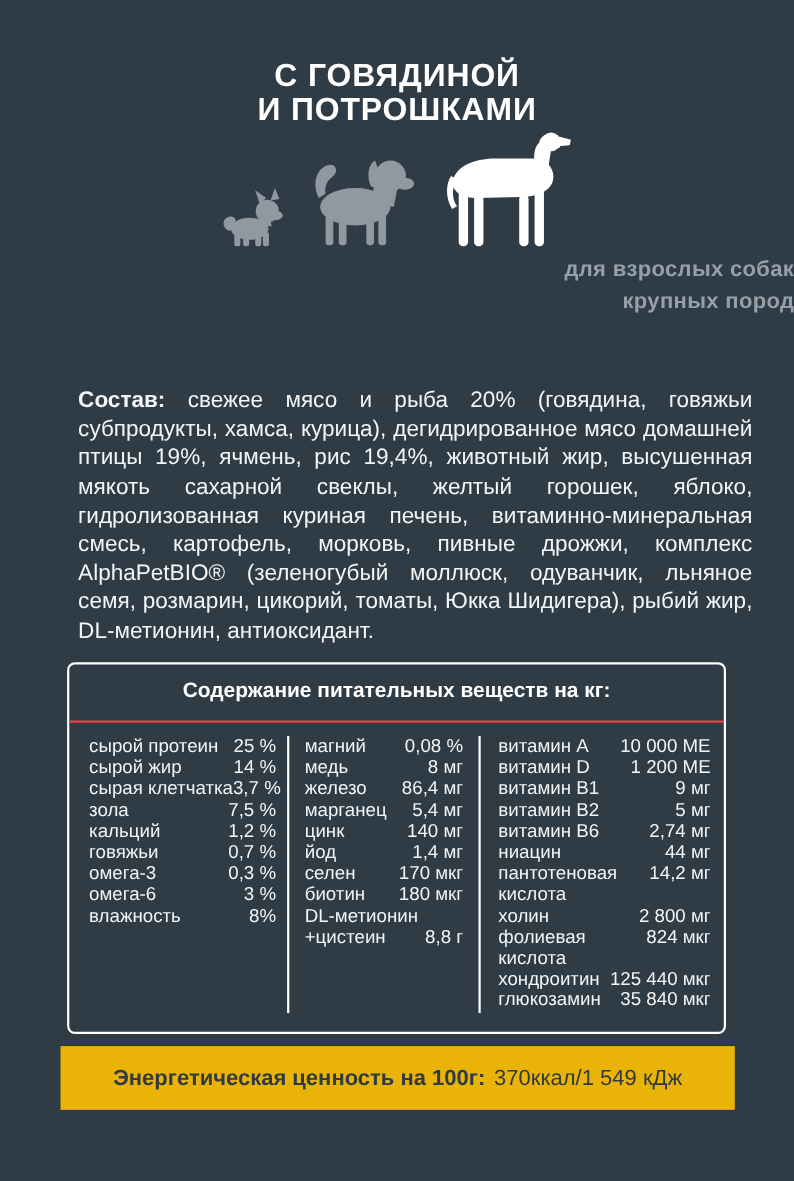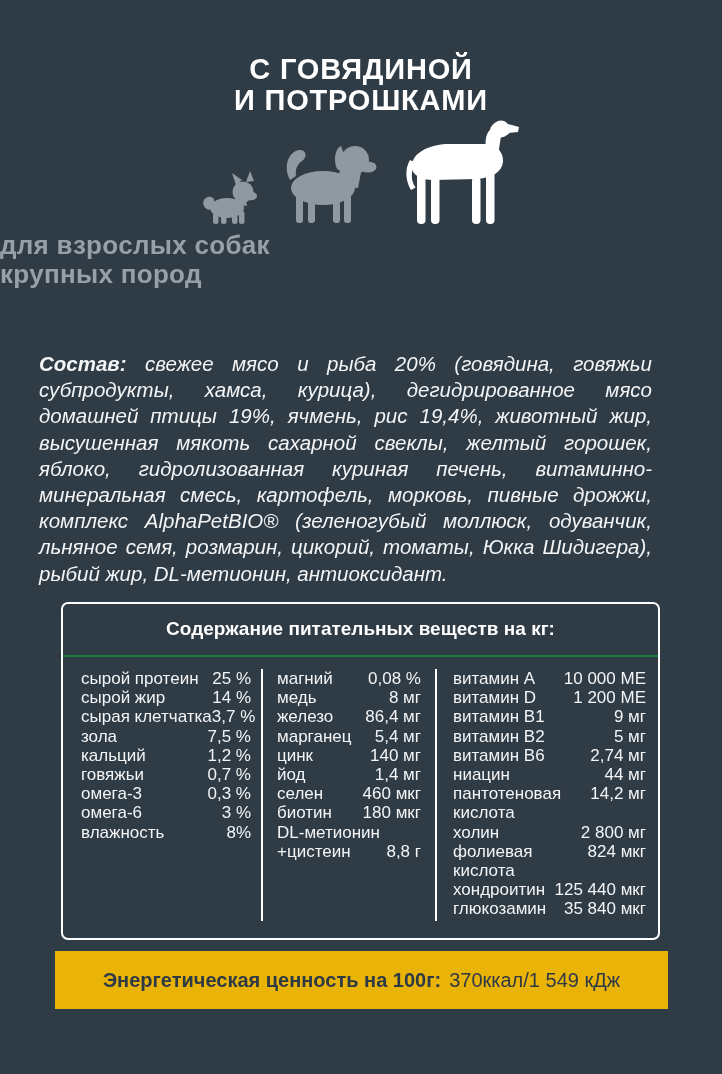--- a/index.html
+++ b/index.html
@@ -10,37 +10,37 @@
   
   .title{
     position:absolute;top:54px;left:0;width:100%;text-align:center;
     font-size:29px;line-height:31px;font-weight:800;letter-spacing:.8px;color:#ffffff;
   }
   .dogs{
     position:absolute;top:116px;left:0;width:100%;height:108px;
     display:flex;justify-content:center;align-items:flex-end;gap:20px;
   }
   .subtitle{
-    position:absolute;top:231px;left:0;width:100%;text-align:left;
-    font-size:26px;line-height:29px;font-weight:700;color:#96a0a9;letter-spacing:.3px;
+    position:absolute;top:231px;left:0;width:100%;text-align:right;
+    font-size:20px;line-height:29px;font-weight:700;color:#96a0a9;letter-spacing:.3px;
   }
   
   .composition{
-    position:absolute;left:39px;top:351px;width:613px;
-    font-size:20.5px;line-height:26.2px;text-align:justify;color:#f3f5f6;font-style:italic;
+    position:absolute;left:71px;top:351px;width:613px;
+    font-size:20.5px;line-height:26.2px;text-align:justify;color:#f3f5f6;
   }
   .comp-label{font-weight:700;}
   
   .ntable{
     position:absolute;left:61px;top:602px;width:599px;height:338px;
     border:2px solid #ffffff;border-radius:7px;box-sizing:border-box;
   }
   .ntable-header{
     text-align:center;font-weight:700;font-size:19px;line-height:22px;
-    padding:14px 8px 15px;border-bottom:2px solid #15803d;color:#ffffff;
+    padding:14px 8px 15px;border-bottom:2px solid #ef4444;color:#ffffff;
   }
   .ntable-body{display:flex;align-items:flex-start;padding:10px 0 0 0;}
   .ncol{box-sizing:border-box;}
   .ncol1{width:198px;padding:2px 10px 0 18px;}
   .ncol2{width:172px;padding:2px 14px 0 14px;}
   .ncol3{flex:1;padding:2px 12px 0 16px;}
   .vsep{width:2px;background:#ffffff;height:252px;margin-top:2px;flex:0 0 2px;}
   .nrow{display:flex;justify-content:space-between;font-size:17px;line-height:19.2px;white-space:nowrap;}
   .nlabel{text-align:left;}
   .nval{text-align:right;}
@@ -179,21 +179,21 @@
           <div class="nrow">
             <span class="nlabel">цинк</span>
             <span class="nval">140 мг</span>
           </div>
           <div class="nrow">
             <span class="nlabel">йод</span>
             <span class="nval">1,4 мг</span>
           </div>
           <div class="nrow">
             <span class="nlabel">селен</span>
-            <span class="nval">460 мкг</span>
+            <span class="nval">170 мкг</span>
           </div>
           <div class="nrow">
             <span class="nlabel">биотин</span>
             <span class="nval">180 мкг</span>
           </div>
           <div class="nrow">
             <span class="nlabel">DL-метионин</span>
             <span class="nval"></span>
           </div>
           <div class="nrow">

